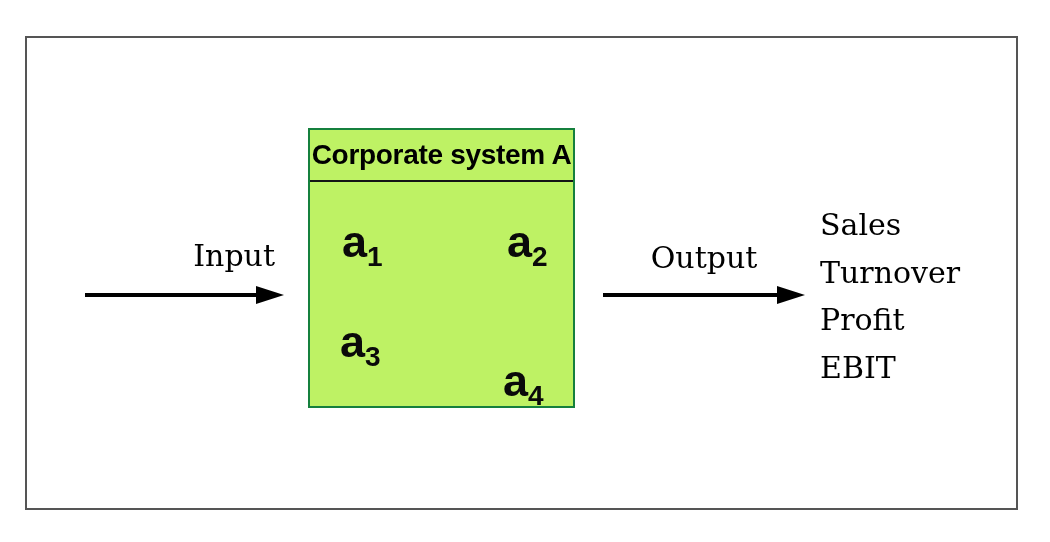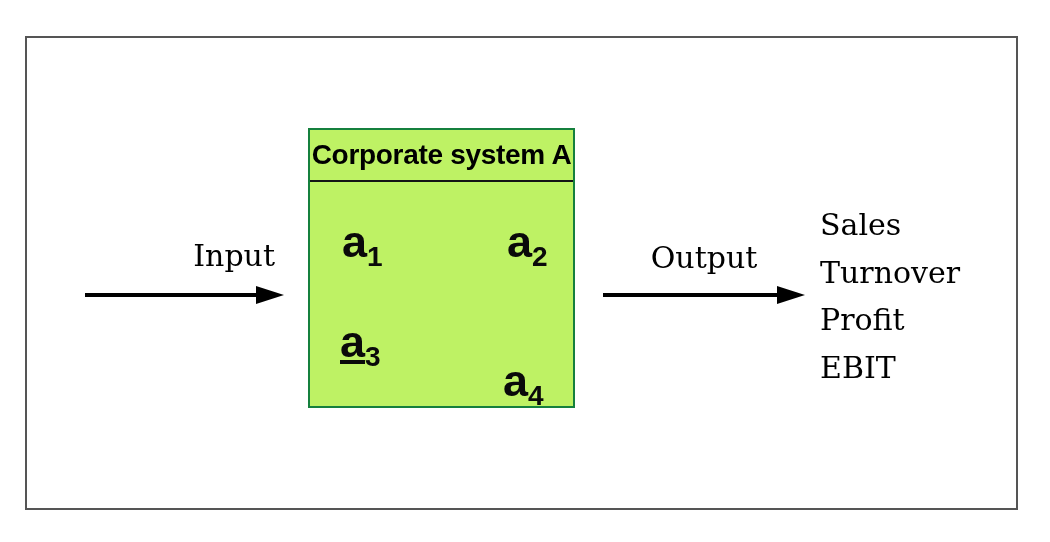--- a/index.html
+++ b/index.html
@@ -73,21 +73,21 @@
   <div class="label-serif input-label">Input</div>
 
   <div class="sysbox">
     <div class="sysbox-header">Corporate system A</div>
   </div>
 
   <div class="node" style="left:342px;top:219px;"><span class="nb">a</span><span class="ns">1</span></div>
 
   <div class="node" style="left:507px;top:219px;"><span class="nb">a</span><span class="ns">2</span></div>
 
-  <div class="node" style="left:340px;top:319px;text-decoration:underline;"><span class="nb">a</span><span class="ns">3</span></div>
+  <div class="node" style="left:340px;top:319px;"><span class="nb">a</span><span class="ns">3</span></div>
 
   <div class="node" style="left:503px;top:319px;margin-top:39px;"><span class="nb">a</span><span class="ns">4</span></div>
 
   <div class="label-serif output-label">Output</div>
 
   <div class="outputs">
     <div class="output-item">Sales</div>
     <div class="output-item">Turnover</div>
     <div class="output-item">Profit</div>
     <div class="output-item">EBIT</div>

